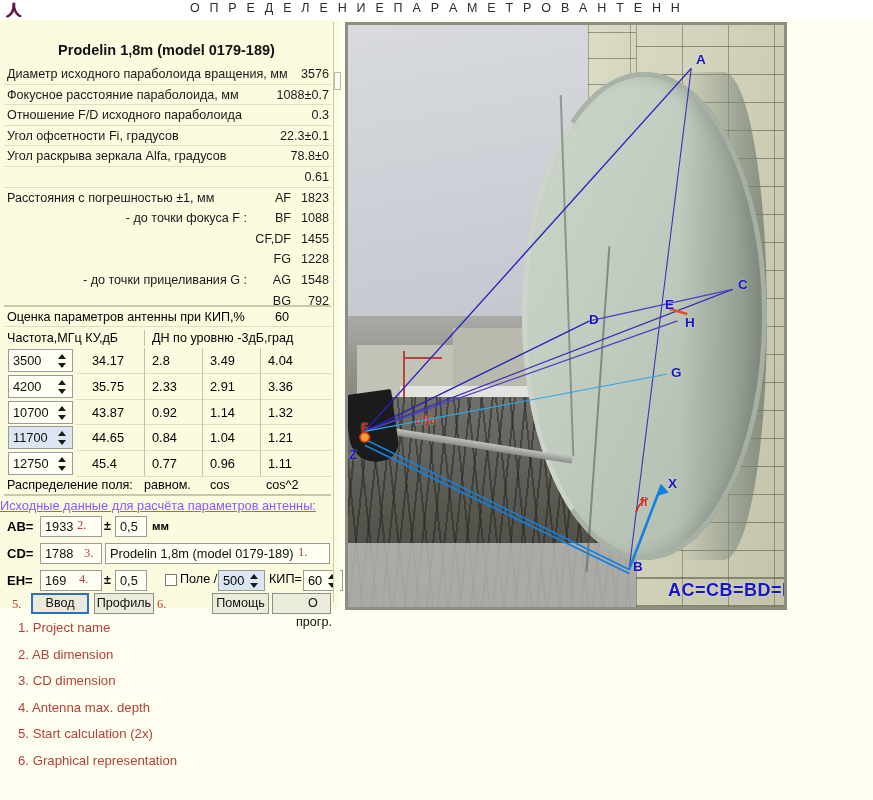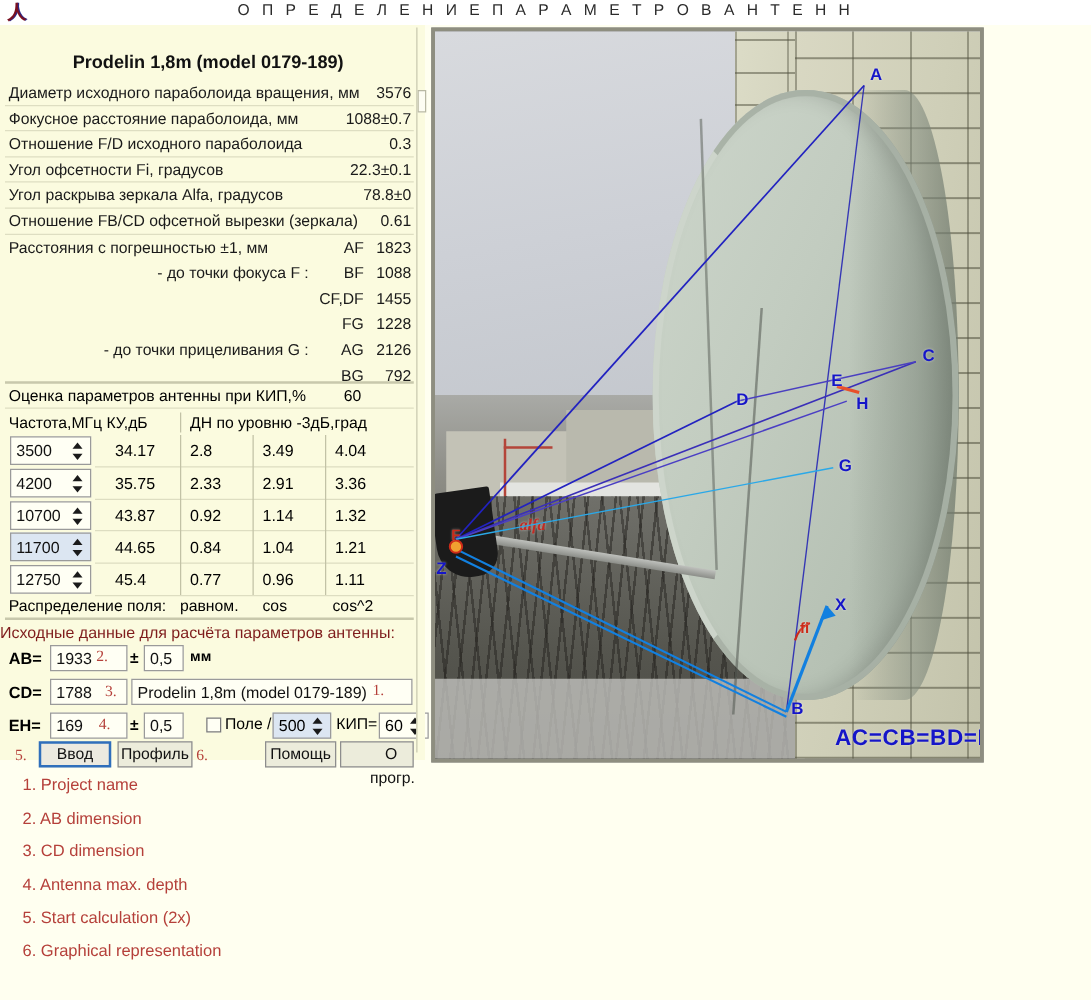--- a/index.html
+++ b/index.html
@@ -119,21 +119,21 @@
     position:absolute; left:4px; top:456px; width:327px; height:18px;
     font-size:12.6px; line-height:18px;
   }
   #distrib .l  { position:absolute; left:3px; }
   #distrib .d1 { position:absolute; left:140px; }
   #distrib .d2 { position:absolute; left:206px; }
   #distrib .d3 { position:absolute; left:262px; }
 
   
   #inputs-title {
-    position:absolute; left:0; top:478px; font-size:12.8px; color:#7f1d1d;
+    position:absolute; left:0; top:478px; font-size:12.8px; color:#8b5cf6;text-decoration:underline;
   }
   .frm-lab {
     position:absolute; font-size:13px; font-weight:bold; color:#000;
   }
   .tbox {
     position:absolute; border:1px solid #9a9a9a; background:#fffff4;
     font-size:12.8px; color:#111; height:21px; line-height:20px;
     padding-left:4px; white-space:nowrap; overflow:hidden;
   }
   .marker { color:#b5403a; font-size:12.5px; position:absolute; font-family:"Liberation Serif", serif; }
@@ -300,21 +300,20 @@
       </div>
       <div class="res-row">
         <span class="res-lab">Угол  офсетности Fi, градусов</span>
         <span class="res-val">22.3±0.1</span>
       </div>
       <div class="res-row">
         <span class="res-lab">Угол  раскрыва  зеркала  Alfa, градусов</span>
         <span class="res-val">78.8±0</span>
       </div>
       <div class="res-row">
-        <span class="res-lab">Отношение  FB/CD офсетной  вырезки (зеркала)</span>
         <span class="res-val">0.61</span>
       </div>
       <div class="res-row noline">
         <span class="res-lab">Расстояния с погрешностью ±1, мм</span>
         <span class="res-key">AF</span>
         <span class="res-val">1823</span>
       </div>
       <div class="res-row noline">
         <span class="res-lab ind">- до точки фокуса F :</span>
         <span class="res-key">BF</span>
@@ -324,21 +323,21 @@
         <span class="res-key">CF,DF</span>
         <span class="res-val">1455</span>
       </div>
       <div class="res-row noline">
         <span class="res-key">FG</span>
         <span class="res-val">1228</span>
       </div>
       <div class="res-row noline">
         <span class="res-lab ind">- до точки прицеливания G :</span>
         <span class="res-key">AG</span>
-        <span class="res-val">2126</span>
+        <span class="res-val">1548</span>
       </div>
       <div class="res-row noline">
         <span class="res-key">BG</span>
         <span class="res-val">792</span>
       </div>
     </div>
 
     <div class="thickline" style="top:285px;"></div>
 
     <div id="kip-row">

